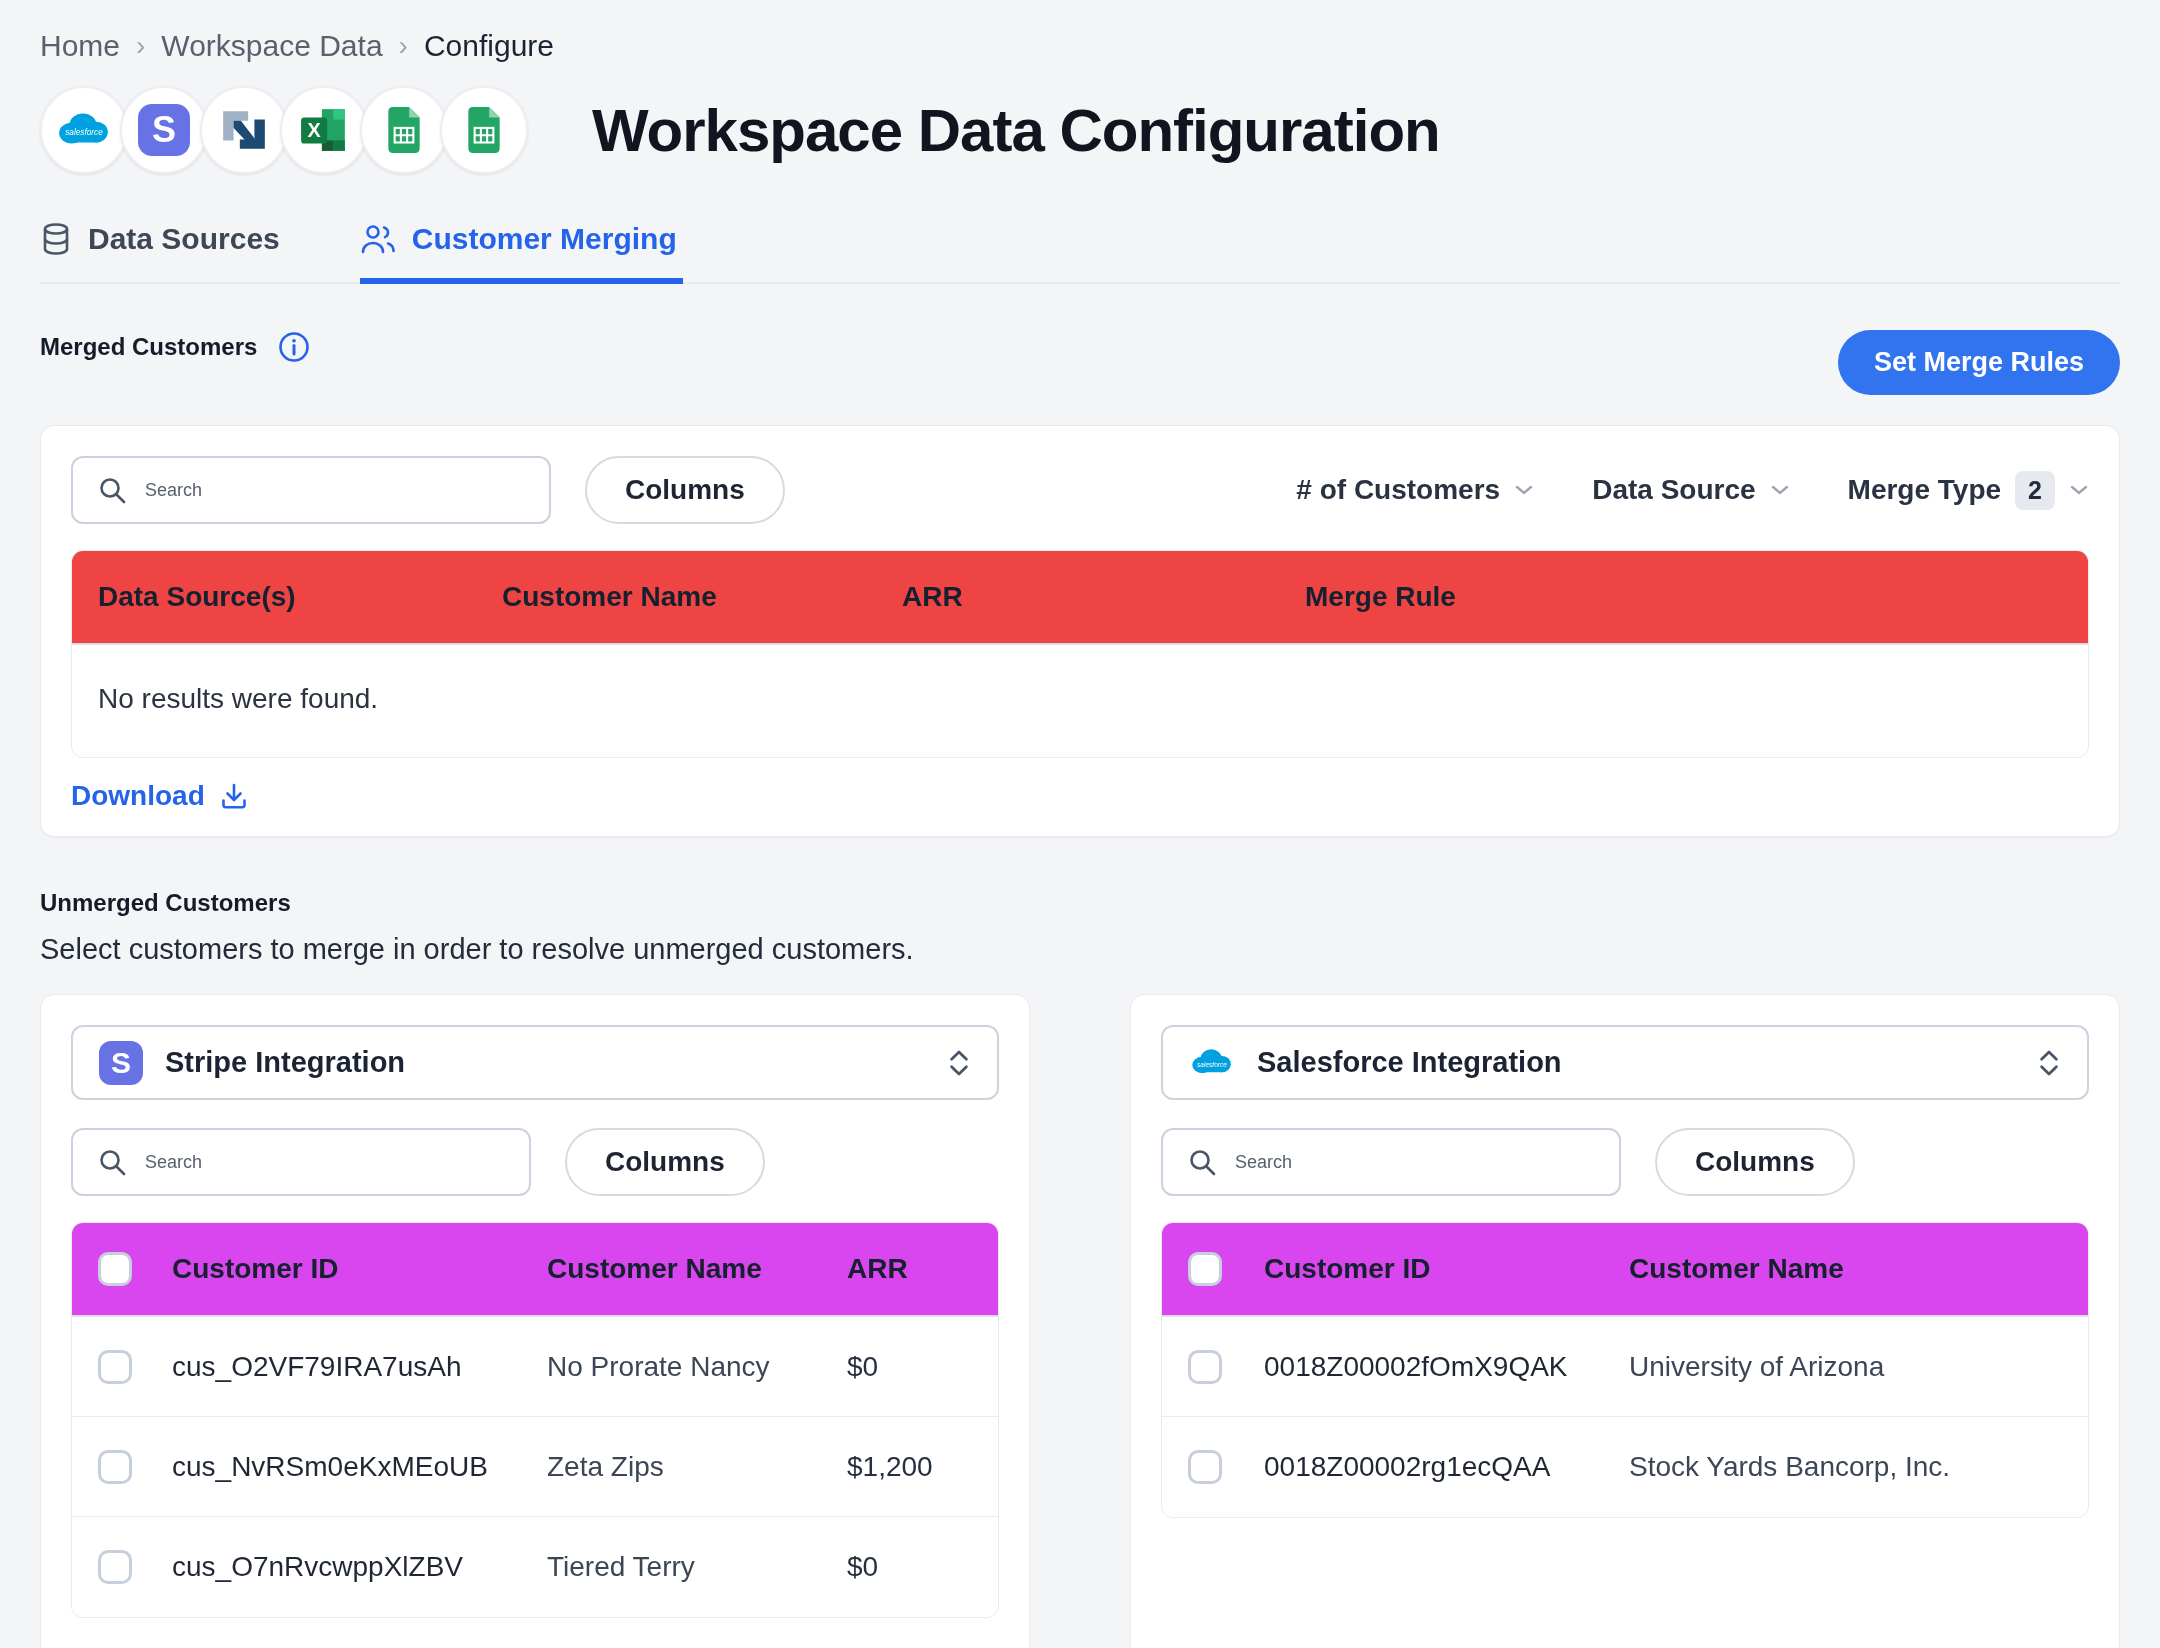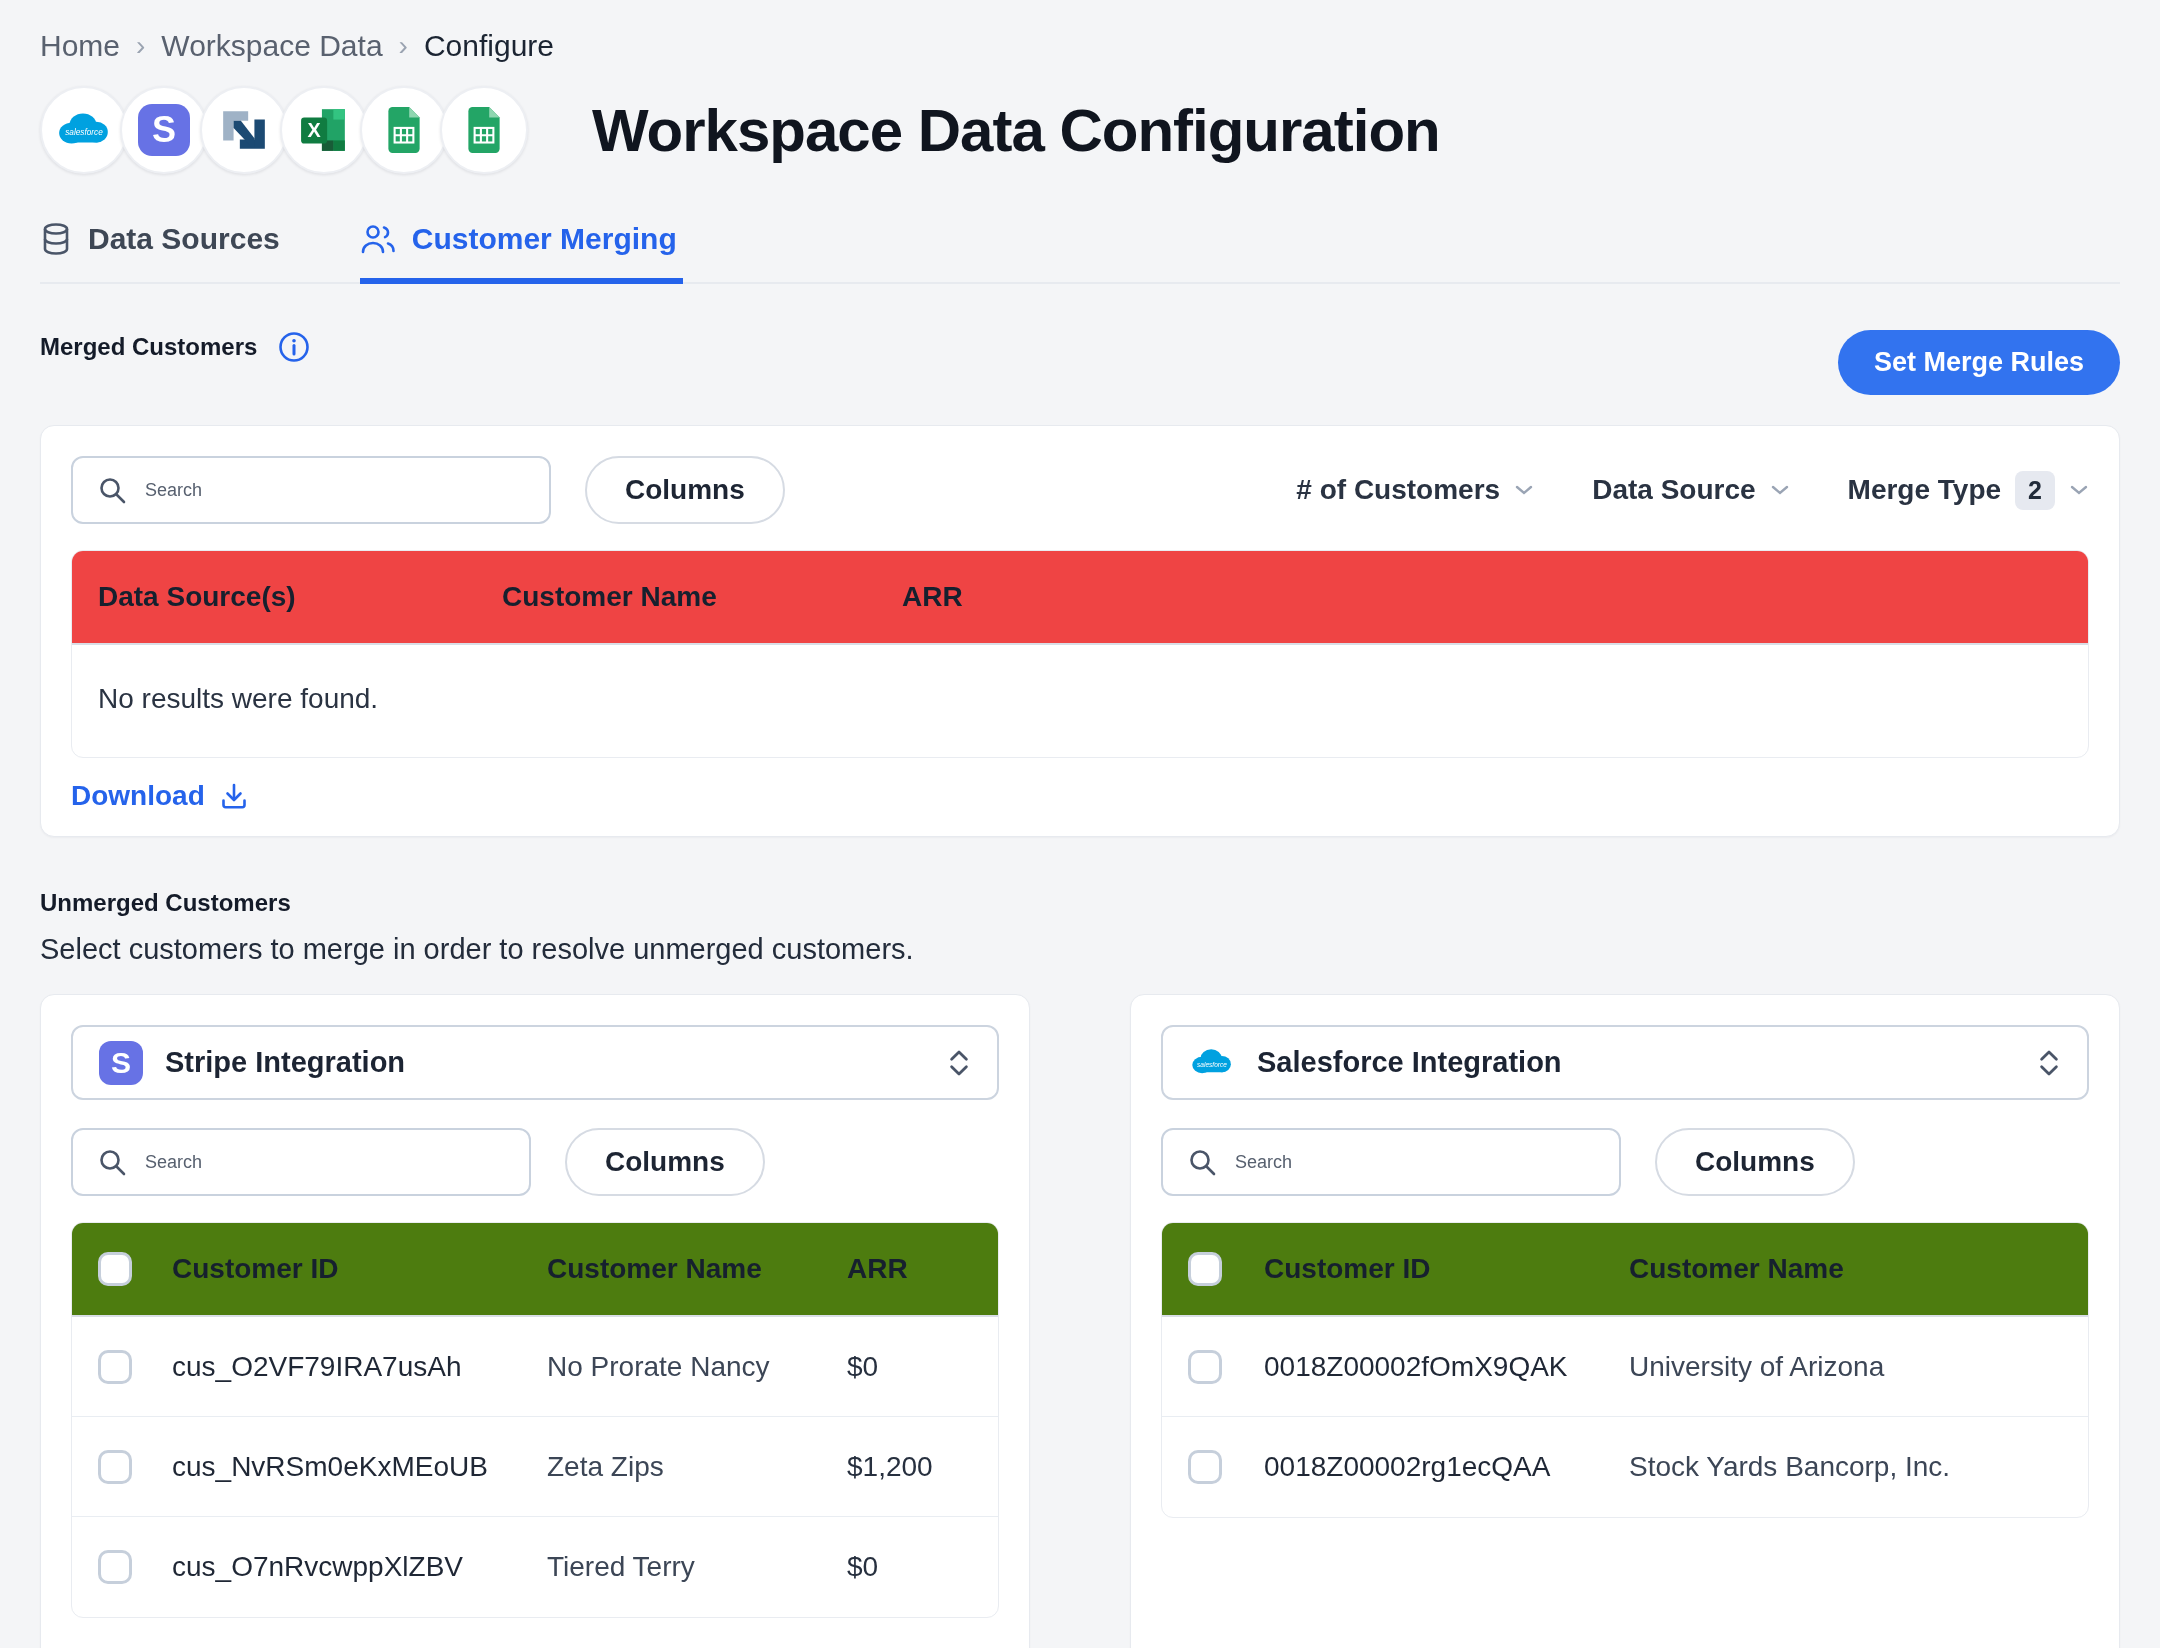--- a/index.html
+++ b/index.html
@@ -101,21 +101,21 @@
   }
   .select-box .sel-label { font-size:29px; font-weight:600; color:#1c2433; flex:1; }
   .stripe-sq.small { width:44px; height:44px; border-radius:12px; font-size:30px; }
   .panel .toolbar { margin-top:28px; }
   .panel .search-box { width:460px; }
 
   .ptable { margin-top:26px; border:1px solid #e9ecf1; border-radius:12px; overflow:hidden; background:#fff; }
   .prow { display:grid; align-items:center; padding-left:26px; }
   .grid-l { grid-template-columns:74px 375px 300px 1fr; }
   .grid-r { grid-template-columns:76px 365px 1fr; }
-  .prow.head { background:#4d7c0f; height:94px; border-bottom:2px solid #d9dee6;
+  .prow.head { background:#d946ef; height:94px; border-bottom:2px solid #d9dee6;
     font-size:28px; font-weight:700; color:#16202e; }
   .prow.body { height:100px; border-bottom:1px solid #e9edf2; font-size:28px; }
   .prow.body:last-child { border-bottom:none; }
   .cell-id { color:#1f2735; }
   .cell-name { color:#3c4656; }
   .cell-arr { color:#27303f; }
 
   .cb { width:34px; height:34px; border:3px solid #c6cfdb; border-radius:10px; background:#fff; cursor:pointer; }
 
   .icon { display:inline-flex; flex:none; }
@@ -270,20 +270,21 @@
             </span>
           </div>
         </div>
       </div>
 
       <div class="table-wrap">
         <div class="mt-header">
           <span>Data Source(s)</span>
           <span>Customer Name</span>
           <span>ARR</span>
+          <span>Merge Rule</span>
         </div>
         <div class="mt-empty">No results were found.</div>
       </div>
 
       <a class="download-link">
         <span>Download</span>
         <span class="icon">
           <svg width="30" height="30" viewBox="0 0 30 30" fill="none" stroke="#2563eb" stroke-width="2.6" stroke-linecap="round" stroke-linejoin="round">
             <path d="M15 4v14"></path>
               <path d="M8.5 12.5L15 19l6.5-6.5"></path>

